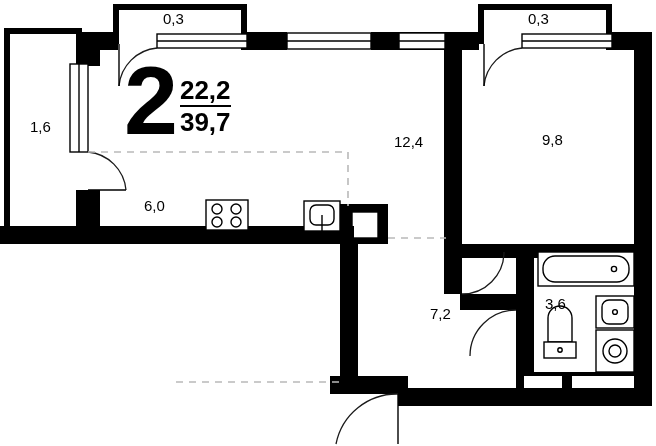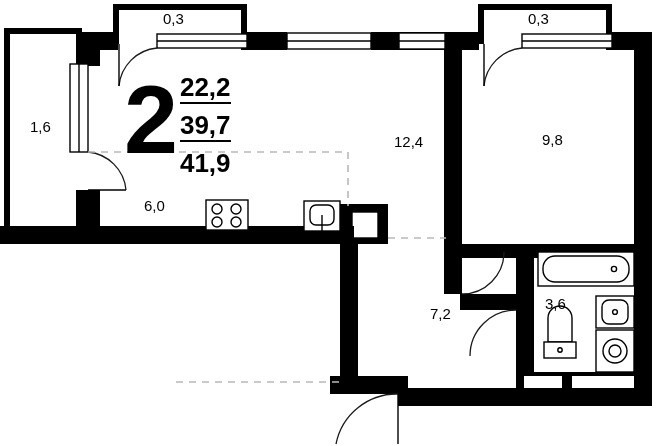--- a/index.html
+++ b/index.html
@@ -58,21 +58,21 @@
     font-family: "Liberation Sans", sans-serif;
     font-weight: 700;
     font-size: 26px;
     line-height: 1.08;
     color: #000000;
     padding-top: 10px;
   }
   .area-stack span { display: block; }
   .area-stack .sep-line {
     border-top: 2px solid #000000;
-    padding-top: 7px;
+    padding-top: 1px;
     margin-top: 1px;
   }
 </style>
 </head>
 <body>
 
 <div id="plan">
 
   <svg width="656" height="446" viewBox="0 0 656 446">
 
@@ -231,21 +231,20 @@
       <line class="dashed" x1="176" y1="382" x2="340" y2="382"></line>
     </g>
 
   </svg>
 
   <div class="area-badge">
     <div class="rooms-count">2</div>
     <div class="area-stack">
       <span>22,2</span>
       <span class="sep-line">39,7</span>
-      <span class="sep-line">41,9</span>
     </div>
   </div>
 
   <div class="lbl" style="left:14px; top:118px;margin-left:16px;">1,6</div>
 
   <div class="lbl" style="left:163px; top:10px;">0,3</div>
 
   <div class="lbl" style="left:528px; top:10px;">0,3</div>
 
   <div class="lbl" style="left:144px; top:197px;">6,0</div>

